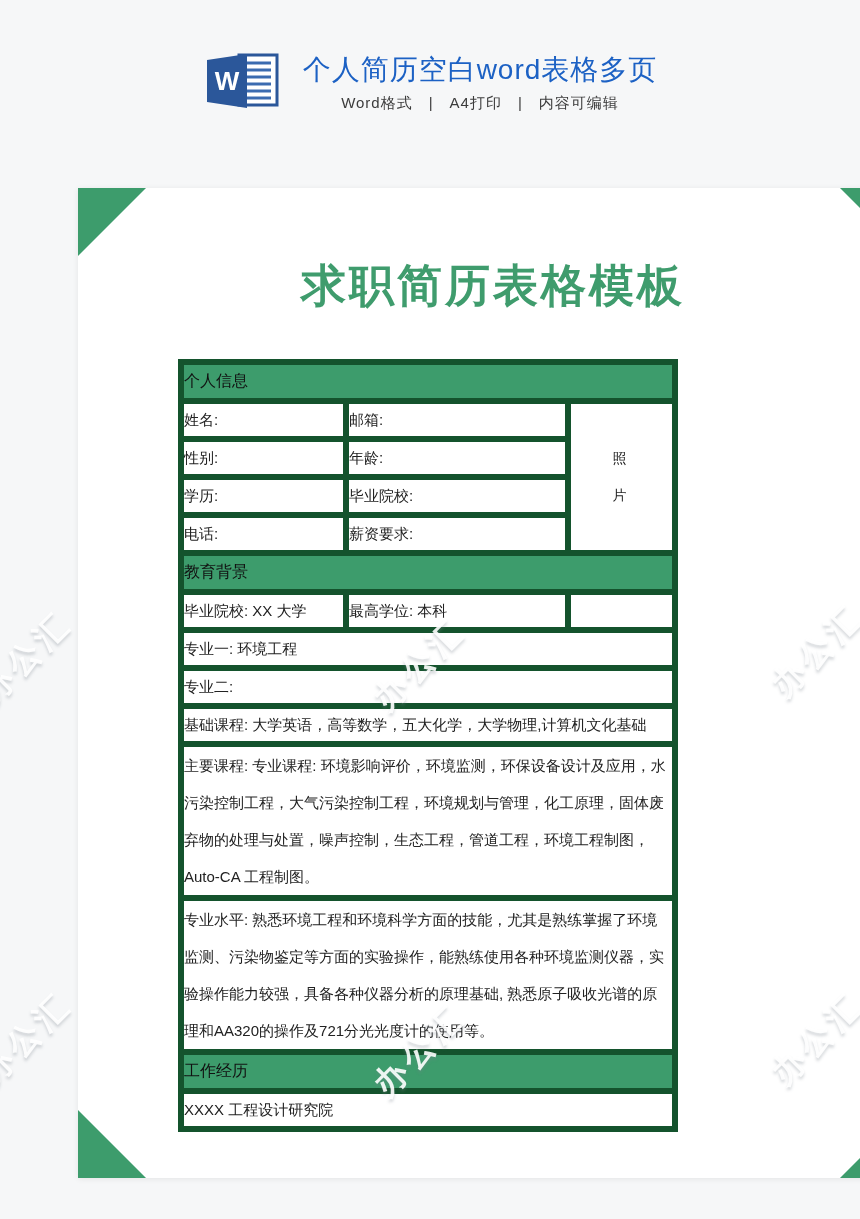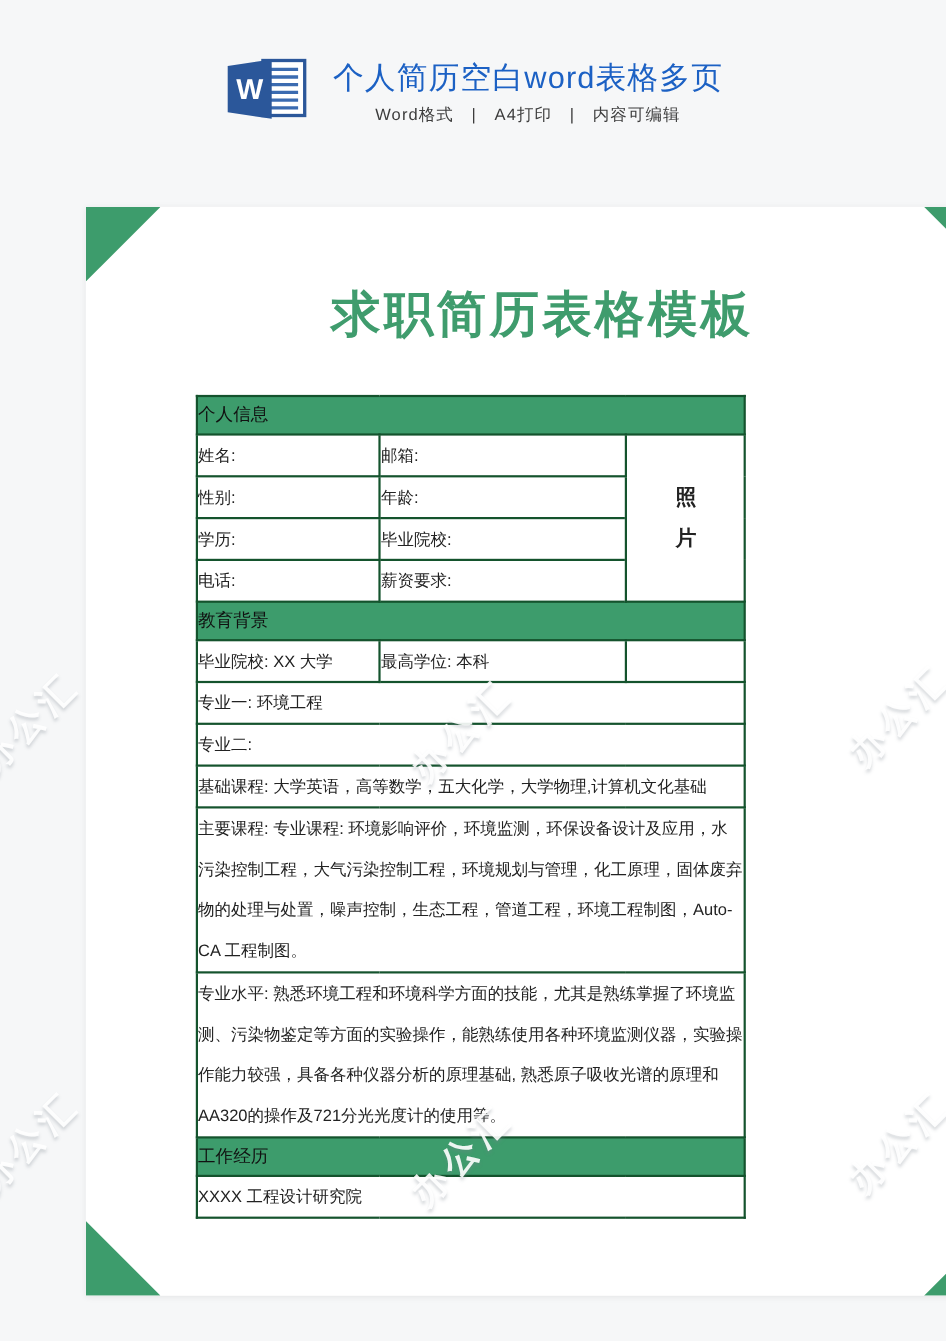--- a/index.html
+++ b/index.html
@@ -46,41 +46,41 @@
     letter-spacing:3px;
   }
   
   .resume-table{
     position:absolute;left:100px;top:171px;
     width:500px;
     border-collapse:collapse;
     font-size:15px;color:#222;
   }
   .resume-table td,.resume-table th{
-    border:2px solid #14532d;
+    border:6px solid #14532d;
     padding:0 0;
     font-weight:normal;
     text-align:left;
     vertical-align:middle;
   }
   .section-header{
     background:#3d9c6c;
     font-weight:bold;font-size:16px;color:#111;
     height:33px;
   }
   .row-s{height:38px;}
   .cell-multi{
     line-height:37px;
     text-align:justify;
     padding-top:1px;padding-bottom:1px;
   }
   .photo-cell{text-align:center;}
   .photo-stack{
     width:18px;margin:0 auto;
-    font-weight:bold;font-size:19px;line-height:37px;
+    font-weight:normal;font-size:14px;line-height:37px;
     word-break:break-all;letter-spacing:0;
   }
   
   .watermark{
     position:absolute;width:140px;text-align:center;
     font-size:33px;font-weight:bold;letter-spacing:5px;
     color:rgba(255,255,255,0.9);
     text-shadow:-2px 2px 3px rgba(120,130,140,0.30);
     transform:rotate(-45deg);
     pointer-events:none;z-index:50;

